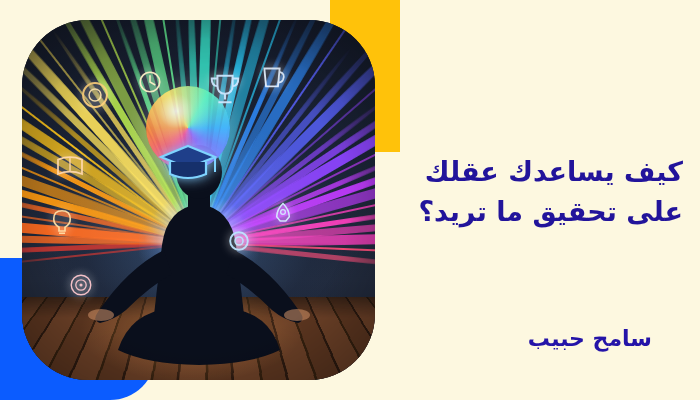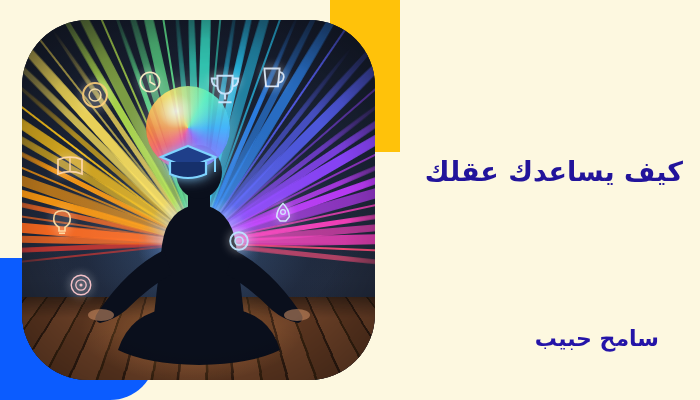--- a/index.html
+++ b/index.html
@@ -168,21 +168,21 @@
     font-family:"DejaVu Sans", sans-serif;
     font-weight:bold;
     font-size:27px;
     line-height:40px;
     letter-spacing:-0.2px;
     white-space:nowrap;
   }
   .headline .ln { display:block; }
   .author {
     position:absolute;
-    right:24px; top:324px;
+    right:31px; top:324px;
     color:#2414A8;
     font-family:"DejaVu Sans", sans-serif;
     font-weight:bold;
     font-size:22px;
     line-height:30px;
     white-space:nowrap;
   }
 </style>
 </head>
 <body>
@@ -332,17 +332,18 @@
         <ellipse cx="275" cy="295" rx="13" ry="6" fill="#d6956a" opacity=".55"></ellipse>
       </svg>
 
       <div class="vignette"></div>
     </div>
   </div>
 
   <div class="text-col">
     <div class="headline">
       <span class="ln">كيف يساعدك عقلك</span>
+      <span class="ln">على تحقيق ما تريد؟</span>
     </div>
     <div class="author">سامح حبيب</div>
   </div>
 
 </div>
 
 </body></html>

